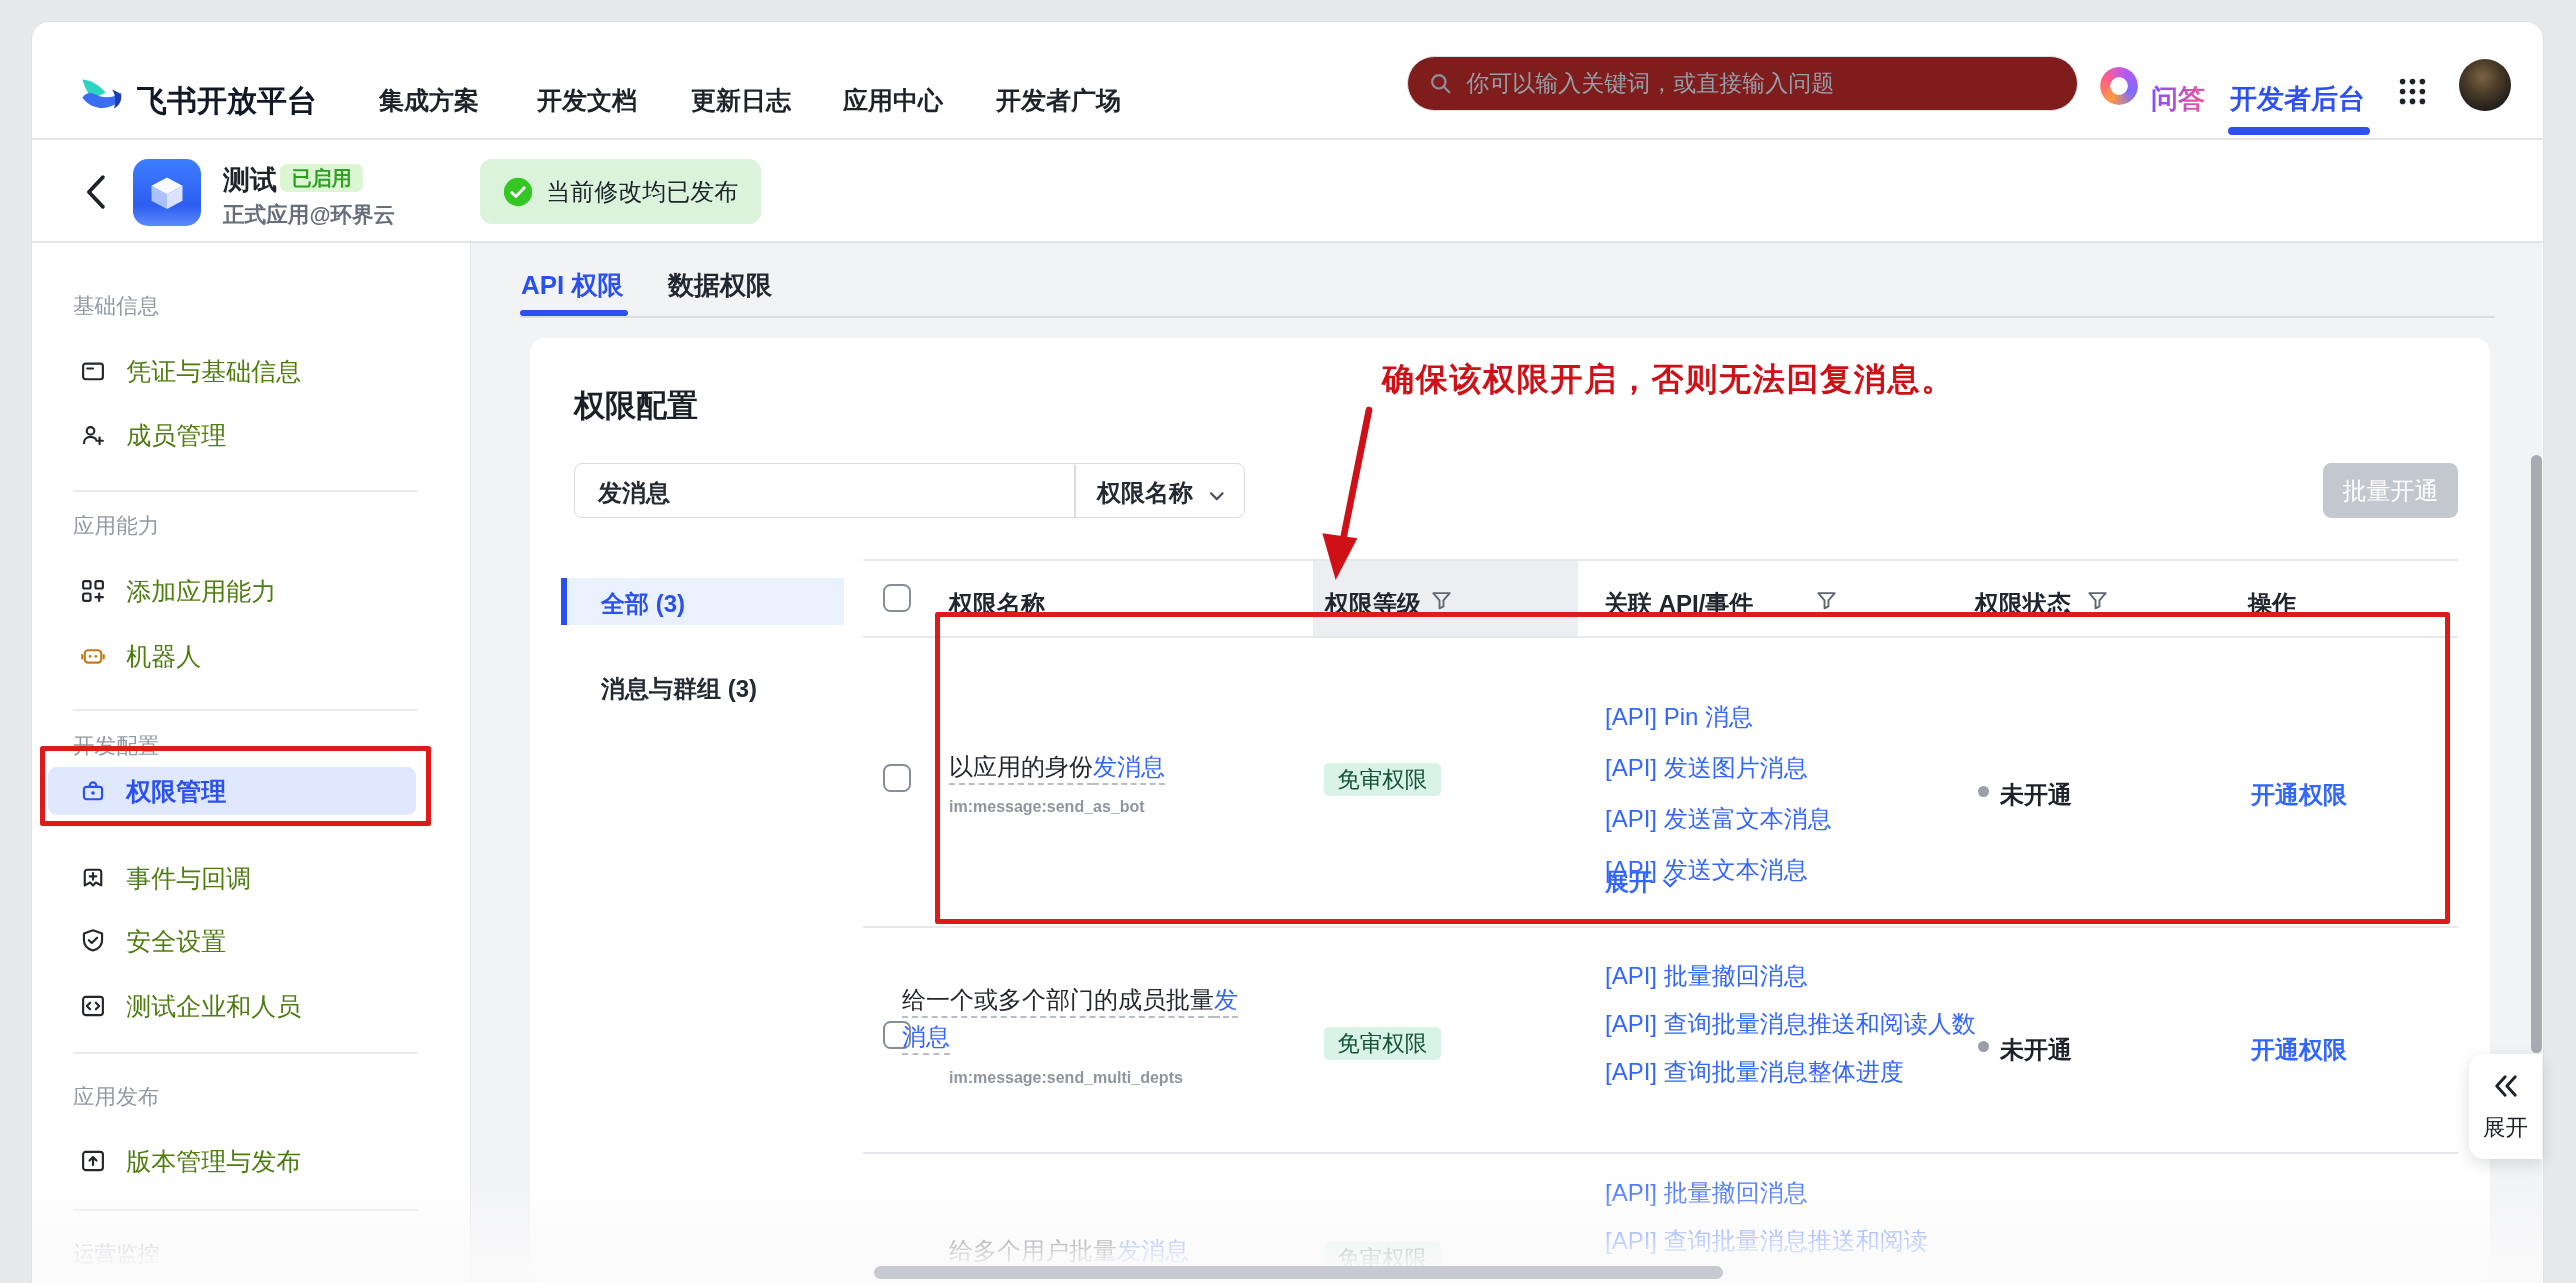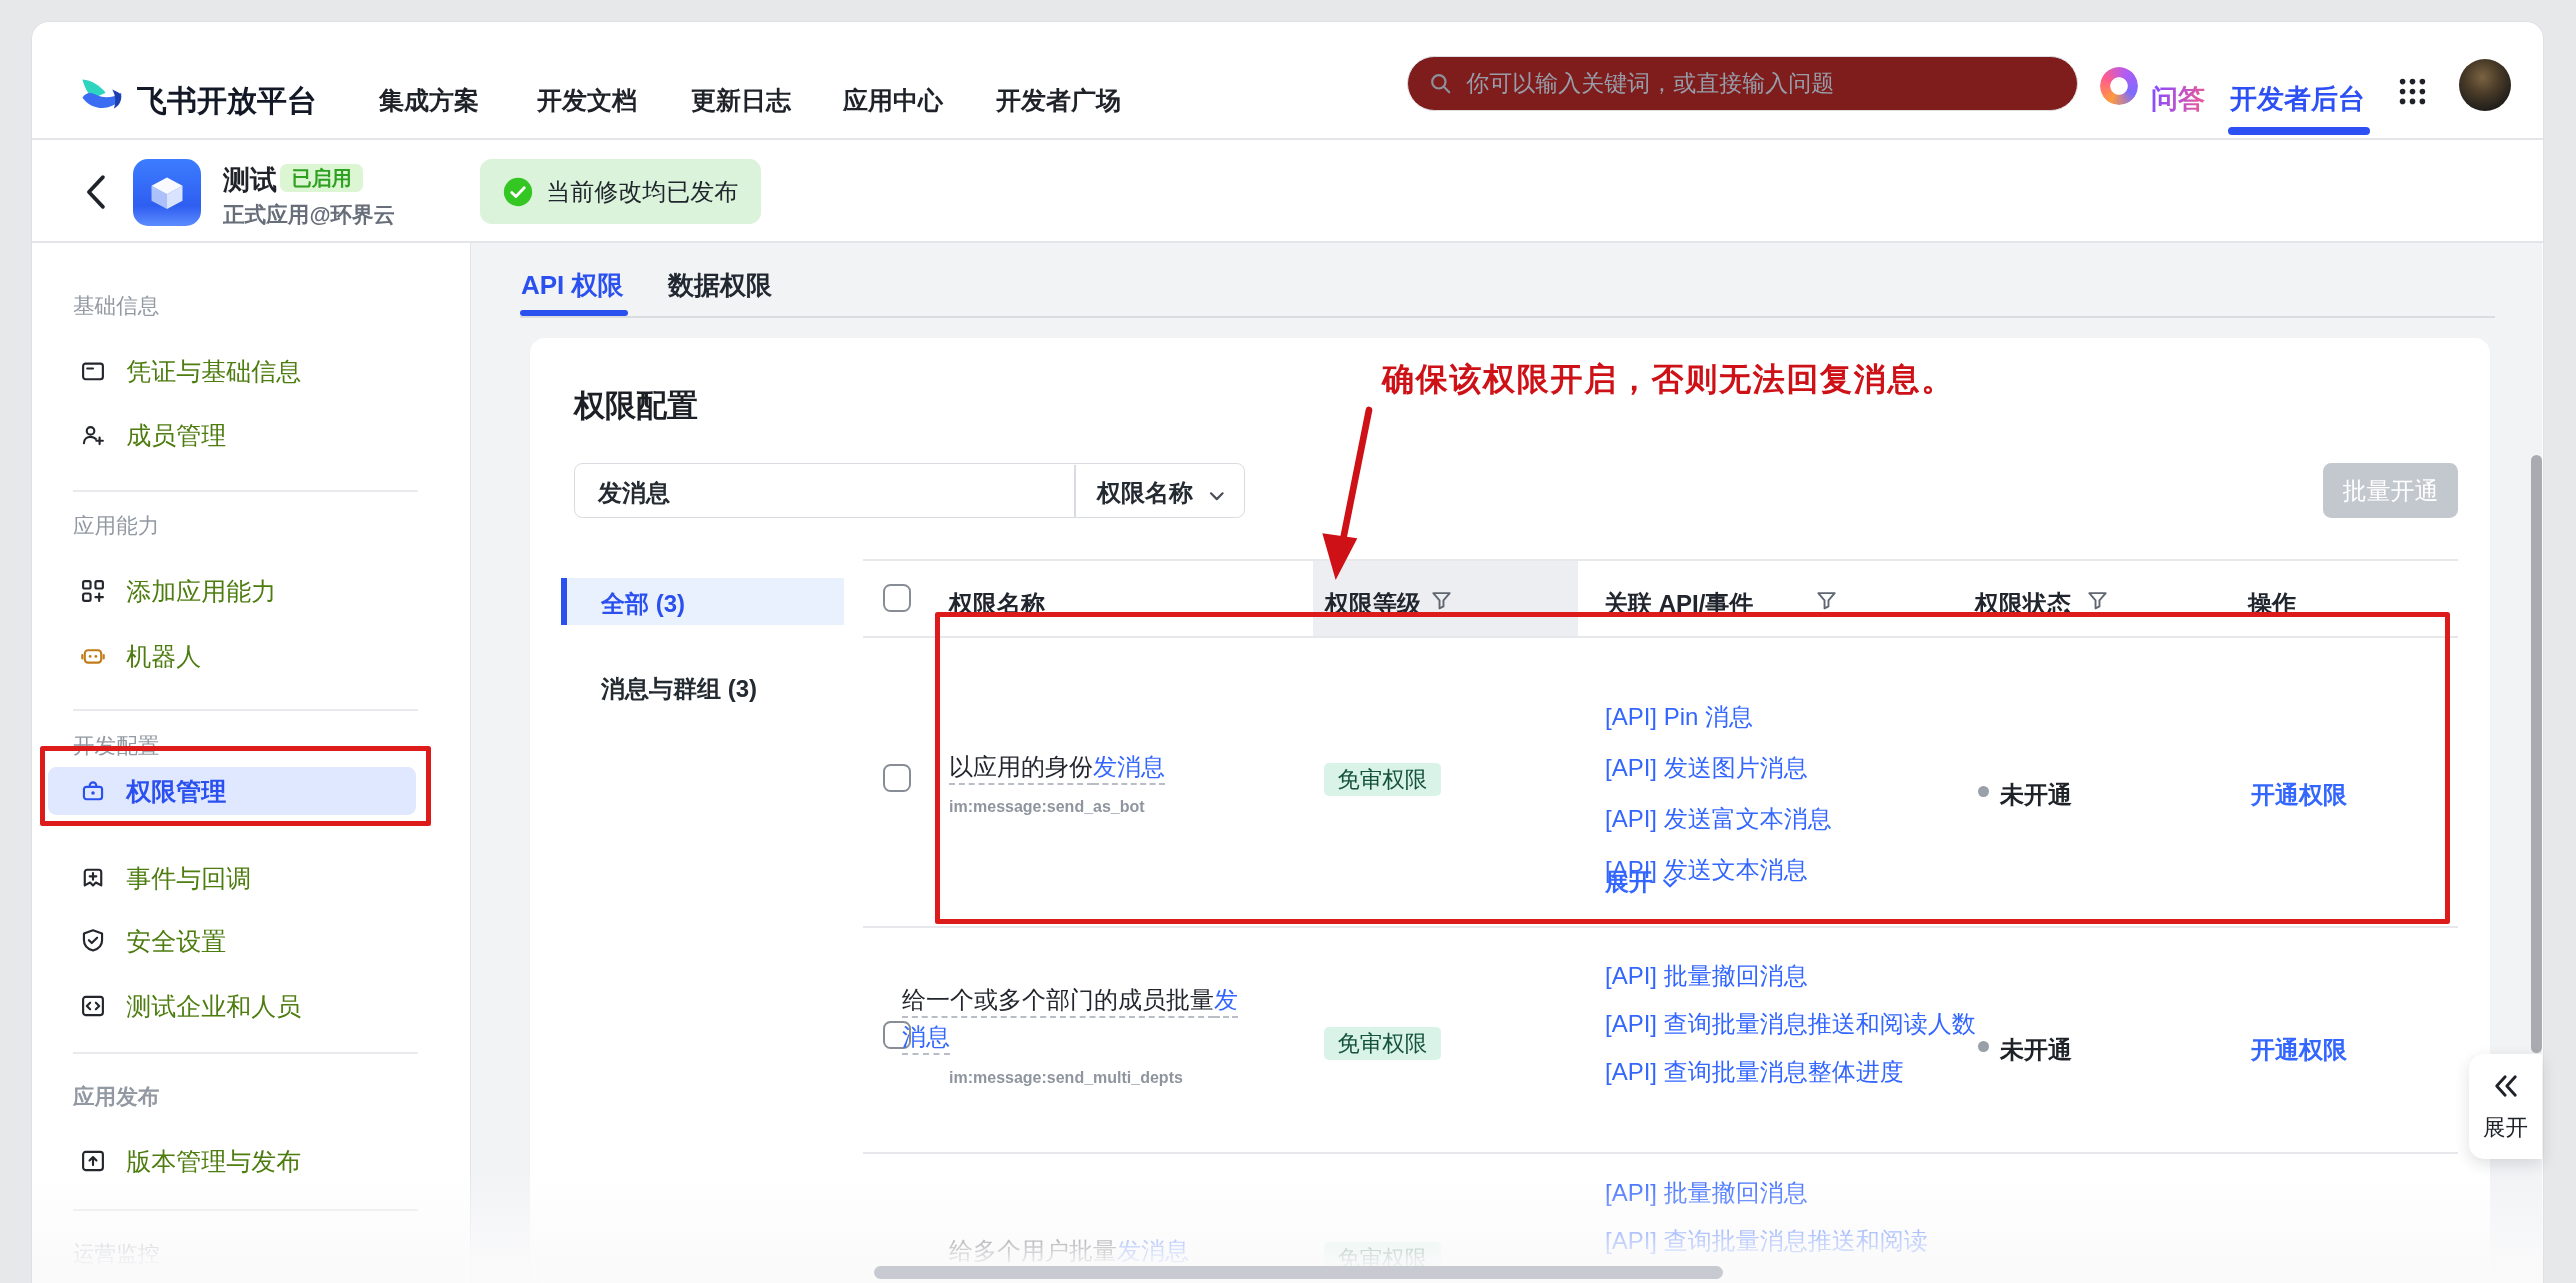--- a/index.html
+++ b/index.html
@@ -192,21 +192,21 @@
     <path d="M10.5 18.5l5 5 10-10.5" fill="none" stroke="#fff" stroke-width="3.4" stroke-linecap="round" stroke-linejoin="round"></path>
   </svg>
   <span>当前修改均已发布</span>
 </div>
 
 <div class="hairline" style="left:470px;top:243px;width:1.7px;height:1041px;"></div>
 
 <div class="sec-label" style="top:291px;">基础信息</div>
 <div class="sec-label" style="top:511px;">应用能力</div>
 <div class="sec-label" style="top:731px;">开发配置</div>
-<div class="sec-label" style="top:1082px;font-weight:bold;">应用发布</div>
+<div class="sec-label" style="top:1082px;">应用发布</div>
 <div class="sec-label" style="top:1239px;">运营监控</div>
 
 <div class="side-div" style="top:490px;"></div>
 <div class="side-div" style="top:709px;"></div>
 <div class="side-div" style="top:1052px;"></div>
 <div class="side-div" style="top:1209px;"></div>
 
 <div class="side-pill"></div>
 
 <div class="side-item" style="top:346px;">

